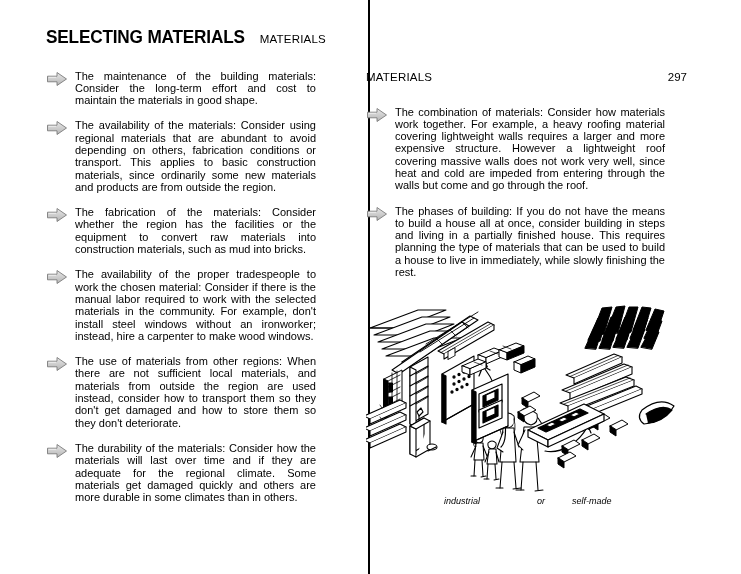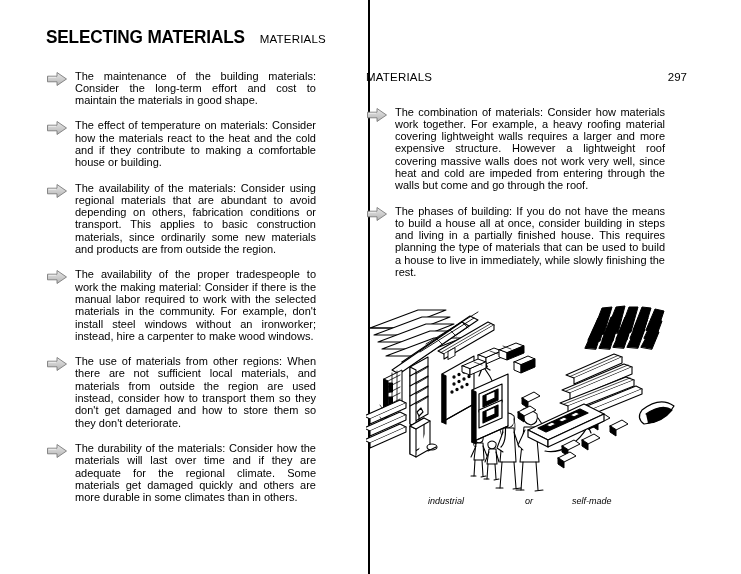--- a/index.html
+++ b/index.html
@@ -132,22 +132,22 @@
     margin-top: 2px;
     height: 14px;
   }
   .cap {
     position: absolute;
     font-size: 9px;
     font-style: italic;
     font-family: "Liberation Sans", sans-serif;
     white-space: nowrap;
   }
-  .cap-industrial { left: 62px; }
-  .cap-or { left: 159px; }
+  .cap-industrial { left: 78px; }
+  .cap-or { left: 171px; }
   .cap-selfmade { left: 206px; }
 </style>
 </head>
 <body>
 
 <div id="spread">
 
   <div class="gutter"></div>
 
   <div class="page page-left">
@@ -169,49 +169,49 @@
                   <stop offset="1" stop-color="#b4b4b4"></stop>
               </linearGradient>
             </defs>
             <path d="M1.5 5.2 L11 5.2 L11 1.5 L20.5 8 L11 14.5 L11 10.8 L1.5 10.8 Z" fill="url(#ag1)" stroke="#7a7a7a" stroke-width="0.9" stroke-linejoin="round"></path>
             <path d="M2.6 6.3 L10 6.3" stroke="#ffffff" stroke-width="0.7" opacity="0.85"></path>
           </svg>
         </span>
         <span class="txt">The maintenance of the building materials: Consider the long-term effort and cost to maintain the materials in good shape.</span>
       </li>
 
-      <li class="bullet">
-        <span class="arrow-icon">
-          <svg width="22" height="16" viewBox="0 0 22 16">
-            <path d="M1.5 5.2 L11 5.2 L11 1.5 L20.5 8 L11 14.5 L11 10.8 L1.5 10.8 Z" fill="url(#ag1)" stroke="#7a7a7a" stroke-width="0.9" stroke-linejoin="round"></path>
-            <path d="M2.6 6.3 L10 6.3" stroke="#ffffff" stroke-width="0.7" opacity="0.85"></path>
-          </svg>
-        </span>
-        <span class="txt">The effect of temperature on materials: Consider how the materials react to the heat and the cold and if they contribute to making a comfortable house or building.</span>
-      </li>
 
       <li class="bullet">
         <span class="arrow-icon">
           <svg width="22" height="16" viewBox="0 0 22 16">
             <path d="M1.5 5.2 L11 5.2 L11 1.5 L20.5 8 L11 14.5 L11 10.8 L1.5 10.8 Z" fill="url(#ag1)" stroke="#7a7a7a" stroke-width="0.9" stroke-linejoin="round"></path>
             <path d="M2.6 6.3 L10 6.3" stroke="#ffffff" stroke-width="0.7" opacity="0.85"></path>
           </svg>
         </span>
         <span class="txt">The availability of the materials: Consider using regional materials that are abundant to avoid depending on others, fabrication conditions or transport. This applies to basic construction materials, since ordinarily some new materials and products are from outside the region.</span>
       </li>
 
-
-      <li class="bullet">
-        <span class="arrow-icon">
-          <svg width="22" height="16" viewBox="0 0 22 16">
-            <path d="M1.5 5.2 L11 5.2 L11 1.5 L20.5 8 L11 14.5 L11 10.8 L1.5 10.8 Z" fill="url(#ag1)" stroke="#7a7a7a" stroke-width="0.9" stroke-linejoin="round"></path>
-            <path d="M2.6 6.3 L10 6.3" stroke="#ffffff" stroke-width="0.7" opacity="0.85"></path>
-          </svg>
-        </span>
-        <span class="txt">The availability of the proper tradespeople to work the making material: Consider if there is the manual labor required to work with the selected materials in the community. For example, don't install steel windows without an ironworker; instead, hire a carpenter to make wood windows.</span>
+      <li class="bullet">
+        <span class="arrow-icon">
+          <svg width="22" height="16" viewBox="0 0 22 16">
+            <path d="M1.5 5.2 L11 5.2 L11 1.5 L20.5 8 L11 14.5 L11 10.8 L1.5 10.8 Z" fill="url(#ag1)" stroke="#7a7a7a" stroke-width="0.9" stroke-linejoin="round"></path>
+            <path d="M2.6 6.3 L10 6.3" stroke="#ffffff" stroke-width="0.7" opacity="0.85"></path>
+          </svg>
+        </span>
+        <span class="txt">The fabrication of the materials: Consider whether the region has the facilities or the equipment to convert raw materials into construction materials, such as mud into bricks.</span>
+      </li>
+
+      <li class="bullet">
+        <span class="arrow-icon">
+          <svg width="22" height="16" viewBox="0 0 22 16">
+            <path d="M1.5 5.2 L11 5.2 L11 1.5 L20.5 8 L11 14.5 L11 10.8 L1.5 10.8 Z" fill="url(#ag1)" stroke="#7a7a7a" stroke-width="0.9" stroke-linejoin="round"></path>
+            <path d="M2.6 6.3 L10 6.3" stroke="#ffffff" stroke-width="0.7" opacity="0.85"></path>
+          </svg>
+        </span>
+        <span class="txt">The availability of the proper tradespeople to work the chosen material: Consider if there is the manual labor required to work with the selected materials in the community. For example, don't install steel windows without an ironworker; instead, hire a carpenter to make wood windows.</span>
       </li>
 
       <li class="bullet">
         <span class="arrow-icon">
           <svg width="22" height="16" viewBox="0 0 22 16">
             <path d="M1.5 5.2 L11 5.2 L11 1.5 L20.5 8 L11 14.5 L11 10.8 L1.5 10.8 Z" fill="url(#ag1)" stroke="#7a7a7a" stroke-width="0.9" stroke-linejoin="round"></path>
             <path d="M2.6 6.3 L10 6.3" stroke="#ffffff" stroke-width="0.7" opacity="0.85"></path>
           </svg>
         </span>
         <span class="txt">The use of materials from other regions: When there are not sufficient local materials, and materials from outside the region are used instead, consider how to transport them so they don't get damaged and how to store them so they don't deteriorate.</span>

